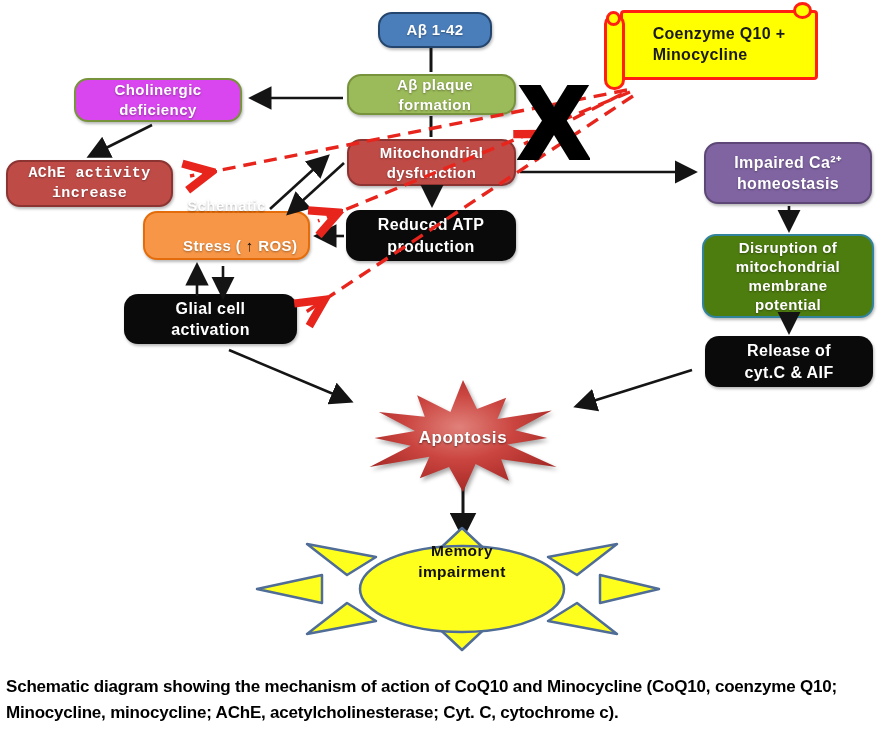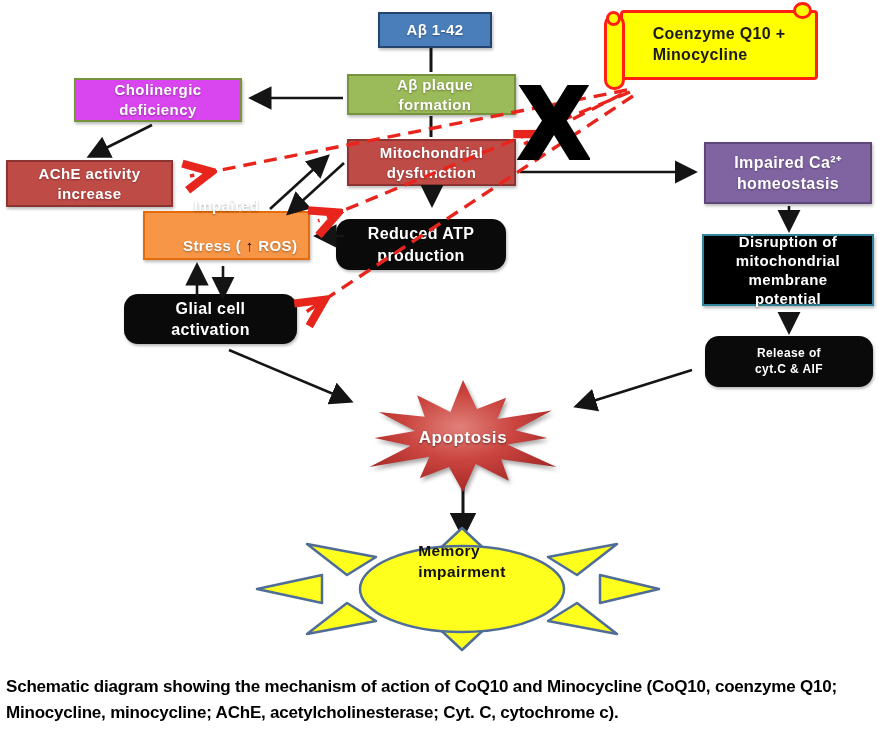--- a/index.html
+++ b/index.html
@@ -1,26 +1,26 @@
 <!DOCTYPE html>
 <html><head>
 <meta charset="utf-8">
 <style>
   html,body{margin:0;padding:0;background:#fff;}
   #stage{position:relative;width:879px;height:734px;background:#fff;overflow:hidden;
          font-family:"Liberation Sans",sans-serif;}
   .node{position:absolute;box-sizing:border-box;display:flex;flex-direction:column;
         align-items:center;justify-content:center;text-align:center;font-weight:bold;
-        color:#fff;border-radius:0;white-space:pre-line;letter-spacing:.4px;
+        color:#fff;border-radius:14px;white-space:pre-line;letter-spacing:.4px;
         box-shadow:1px 2px 3px rgba(0,0,0,.28);font-size:15px;line-height:1.32;z-index:1;
         text-shadow:0 1px 2px rgba(0,0,0,.35);}
   .node.black{border-radius:14px;text-shadow:none;}
   #svglayer{position:absolute;left:0;top:0;z-index:2;pointer-events:none;}
   .overlabel{position:absolute;z-index:3;display:flex;flex-direction:column;align-items:center;
-             justify-content:center;text-align:left;font-weight:bold;white-space:pre-line;
+             justify-content:center;text-align:center;font-weight:bold;white-space:pre-line;
              pointer-events:none;}
   #apoptosis-label{left:388px;top:420px;width:150px;height:36px;color:#fff;font-size:17px;
                    letter-spacing:.6px;text-shadow:0 1px 2px rgba(0,0,0,.5);}
   #memory-label{left:387px;top:540px;width:150px;height:44px;color:#111;font-size:15.5px;
                 letter-spacing:.4px;line-height:1.35;}
   #xmark{position:absolute;left:498px;top:66px;width:112px;height:112px;z-index:4;
          display:flex;align-items:center;justify-content:center;color:#000;
          font-size:100px;font-weight:900;line-height:1;-webkit-text-stroke:6px #000;
          transform:scaleX(.98);}
   
@@ -61,50 +61,50 @@
   <div class="node" style="left: 74px; top: 78px; width: 168px; height: 44px; border: 2px solid rgb(119, 147, 60); background: #d946ef;">
     <span>Cholinergic
 deficiency</span>
   </div>
 
   <div class="node" style="left: 347px; top: 139px; width: 169px; height: 47px; border: 2px solid rgb(140, 52, 49); background: rgb(191, 75, 71);">
     <span>Mitochondrial
 dysfunction</span>
   </div>
 
-  <div class="node" style="left: 6px; top: 160px; width: 167px; height: 47px; border: 2px solid rgb(140, 52, 49); background: rgb(191, 75, 71);">
+  <div class="node" style="left: 6px; top: 160px; width: 167px; height: 47px; border: 2px solid rgb(140, 52, 49); background: rgb(191, 75, 71); font-family: Liberation Mono, monospace;">
     <span>AChE activity
 increase</span>
   </div>
 
   <div class="node" style="left: 143px; top: 211px; width: 167px; height: 49px; border: 2px solid rgb(228, 108, 10); background: rgb(247, 150, 70);">
-    <span>Impaired</span>
+    <span>Schematic</span>
     <span style="white-space:pre;">
       <span>Stress ( </span><span style="color:#111;text-shadow:none;">↑</span><span> ROS)</span>
     </span>
   </div>
 
-  <div class="node black" style="left: 336px; top: 210px; width: 170px; height: 51px; font-size: 16px; background: rgb(10, 10, 10); margin-top: 9px;">
+  <div class="node black" style="left: 346px; top: 210px; width: 170px; height: 51px; font-size: 16px; background: rgb(10, 10, 10);">
     <span>Reduced ATP
 production</span>
   </div>
 
   <div class="node" style="left: 704px; top: 142px; width: 168px; height: 62px; border: 2px solid rgb(93, 71, 119); font-size: 16px; background: rgb(128, 100, 162);">
     <span>Impaired Ca²⁺
 homeostasis</span>
   </div>
 
-  <div class="node" style="left: 702px; top: 234px; width: 172px; height: 72px; border: 2px solid rgb(49, 132, 155); line-height: 1.28; background: #000000;">
+  <div class="node" style="left: 702px; top: 234px; width: 172px; height: 84px; border: 2px solid rgb(49, 132, 155); line-height: 1.28; background: #4d7c0f;">
     <span>Disruption of
 mitochondrial
 membrane
 potential</span>
   </div>
 
-  <div class="node black" style="left: 705px; top: 336px; width: 168px; height: 51px; font-size: 12px; background: rgb(10, 10, 10);">
+  <div class="node black" style="left: 705px; top: 336px; width: 168px; height: 51px; font-size: 16px; background: rgb(10, 10, 10);">
     <span>Release of
 cyt.C &amp; AIF</span>
   </div>
 
   <div class="node black" style="left: 124px; top: 294px; width: 173px; height: 50px; font-size: 16px; background: rgb(10, 10, 10);">
     <span>Glial cell
 activation</span>
   </div>
 
   <svg id="svglayer" width="879" height="660" viewBox="0 0 879 660">

